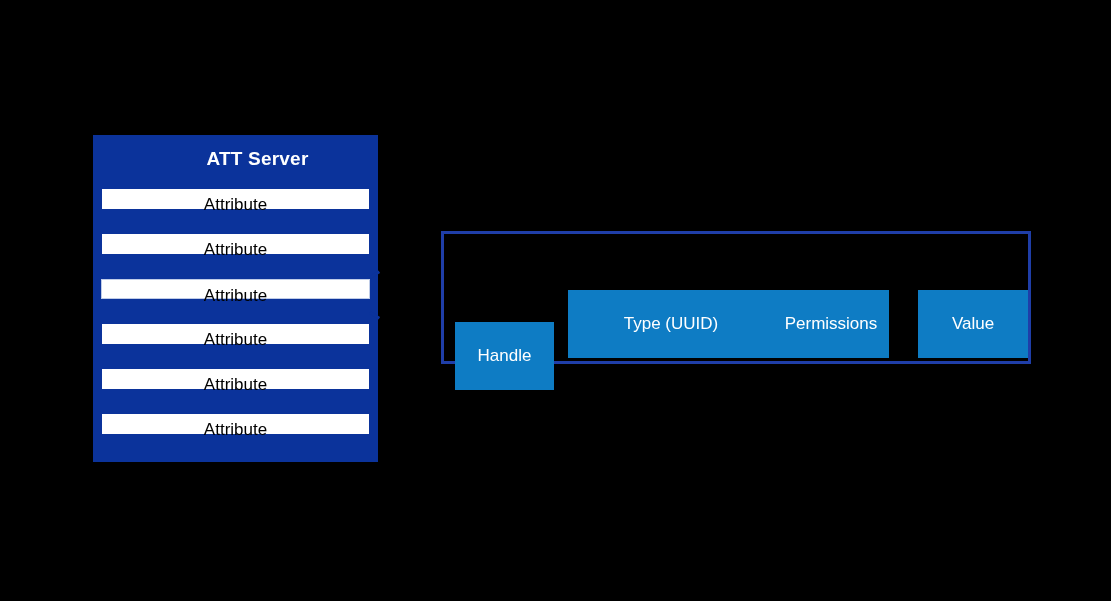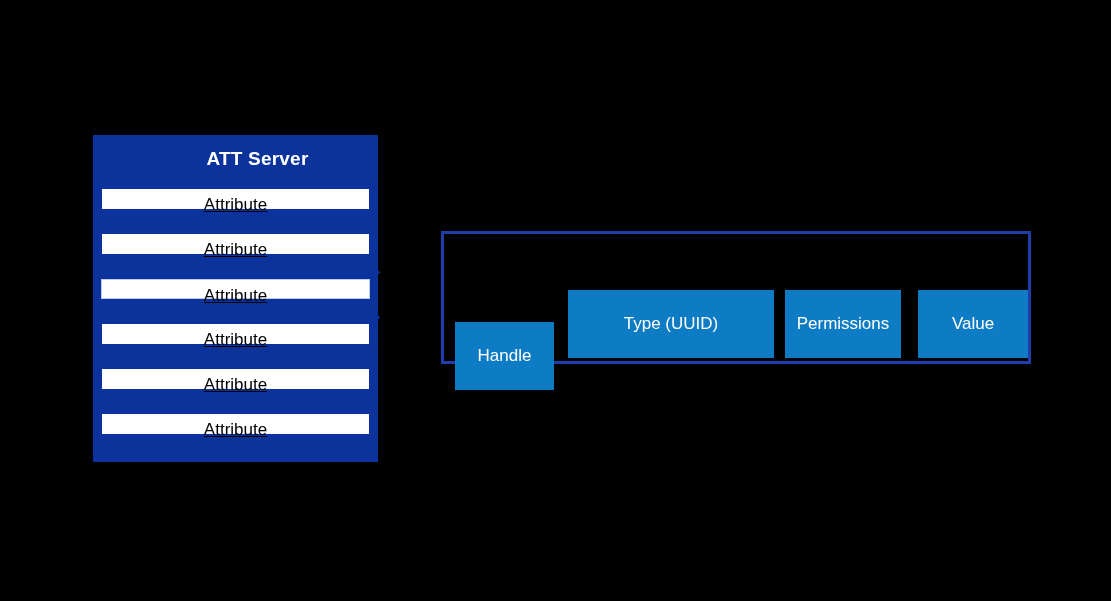--- a/index.html
+++ b/index.html
@@ -43,21 +43,20 @@
     position: absolute;
     left: 9px;
     width: 267px;
     height: 20px;
     line-height: 32px;
     background: #FFFFFF;
     color: #000000;
     font-size: 17px;
     text-align: center;
     box-sizing: border-box;
-    text-decoration: underline;
   }
   .attribute-row.highlight {
     left: 8px;
     width: 269px;
     border: 1px solid #BFCCE8;
   }
 
   
   .callout-stub {
     position: absolute;
@@ -122,16 +121,16 @@
 </div>
 
 <div class="callout-stub" id="callout-stub-top"></div>
 <div class="callout-stub" id="callout-stub-bottom"></div>
 
 <div id="attribute-structure-panel">
   <div class="field-box" style="left:11px; width:99px;margin-top:32px;">Handle</div>
 
   <div class="field-box" style="left:124px; width:206px;">Type (UUID)</div>
 
-  <div class="field-box" style="left:341px; width:116px;">Permissions</div>
+  <div class="field-box" style="left:329px; width:116px;">Permissions</div>
 
   <div class="field-box" style="left:474px; width:110px;">Value</div>
 </div>
 
 </body></html>

